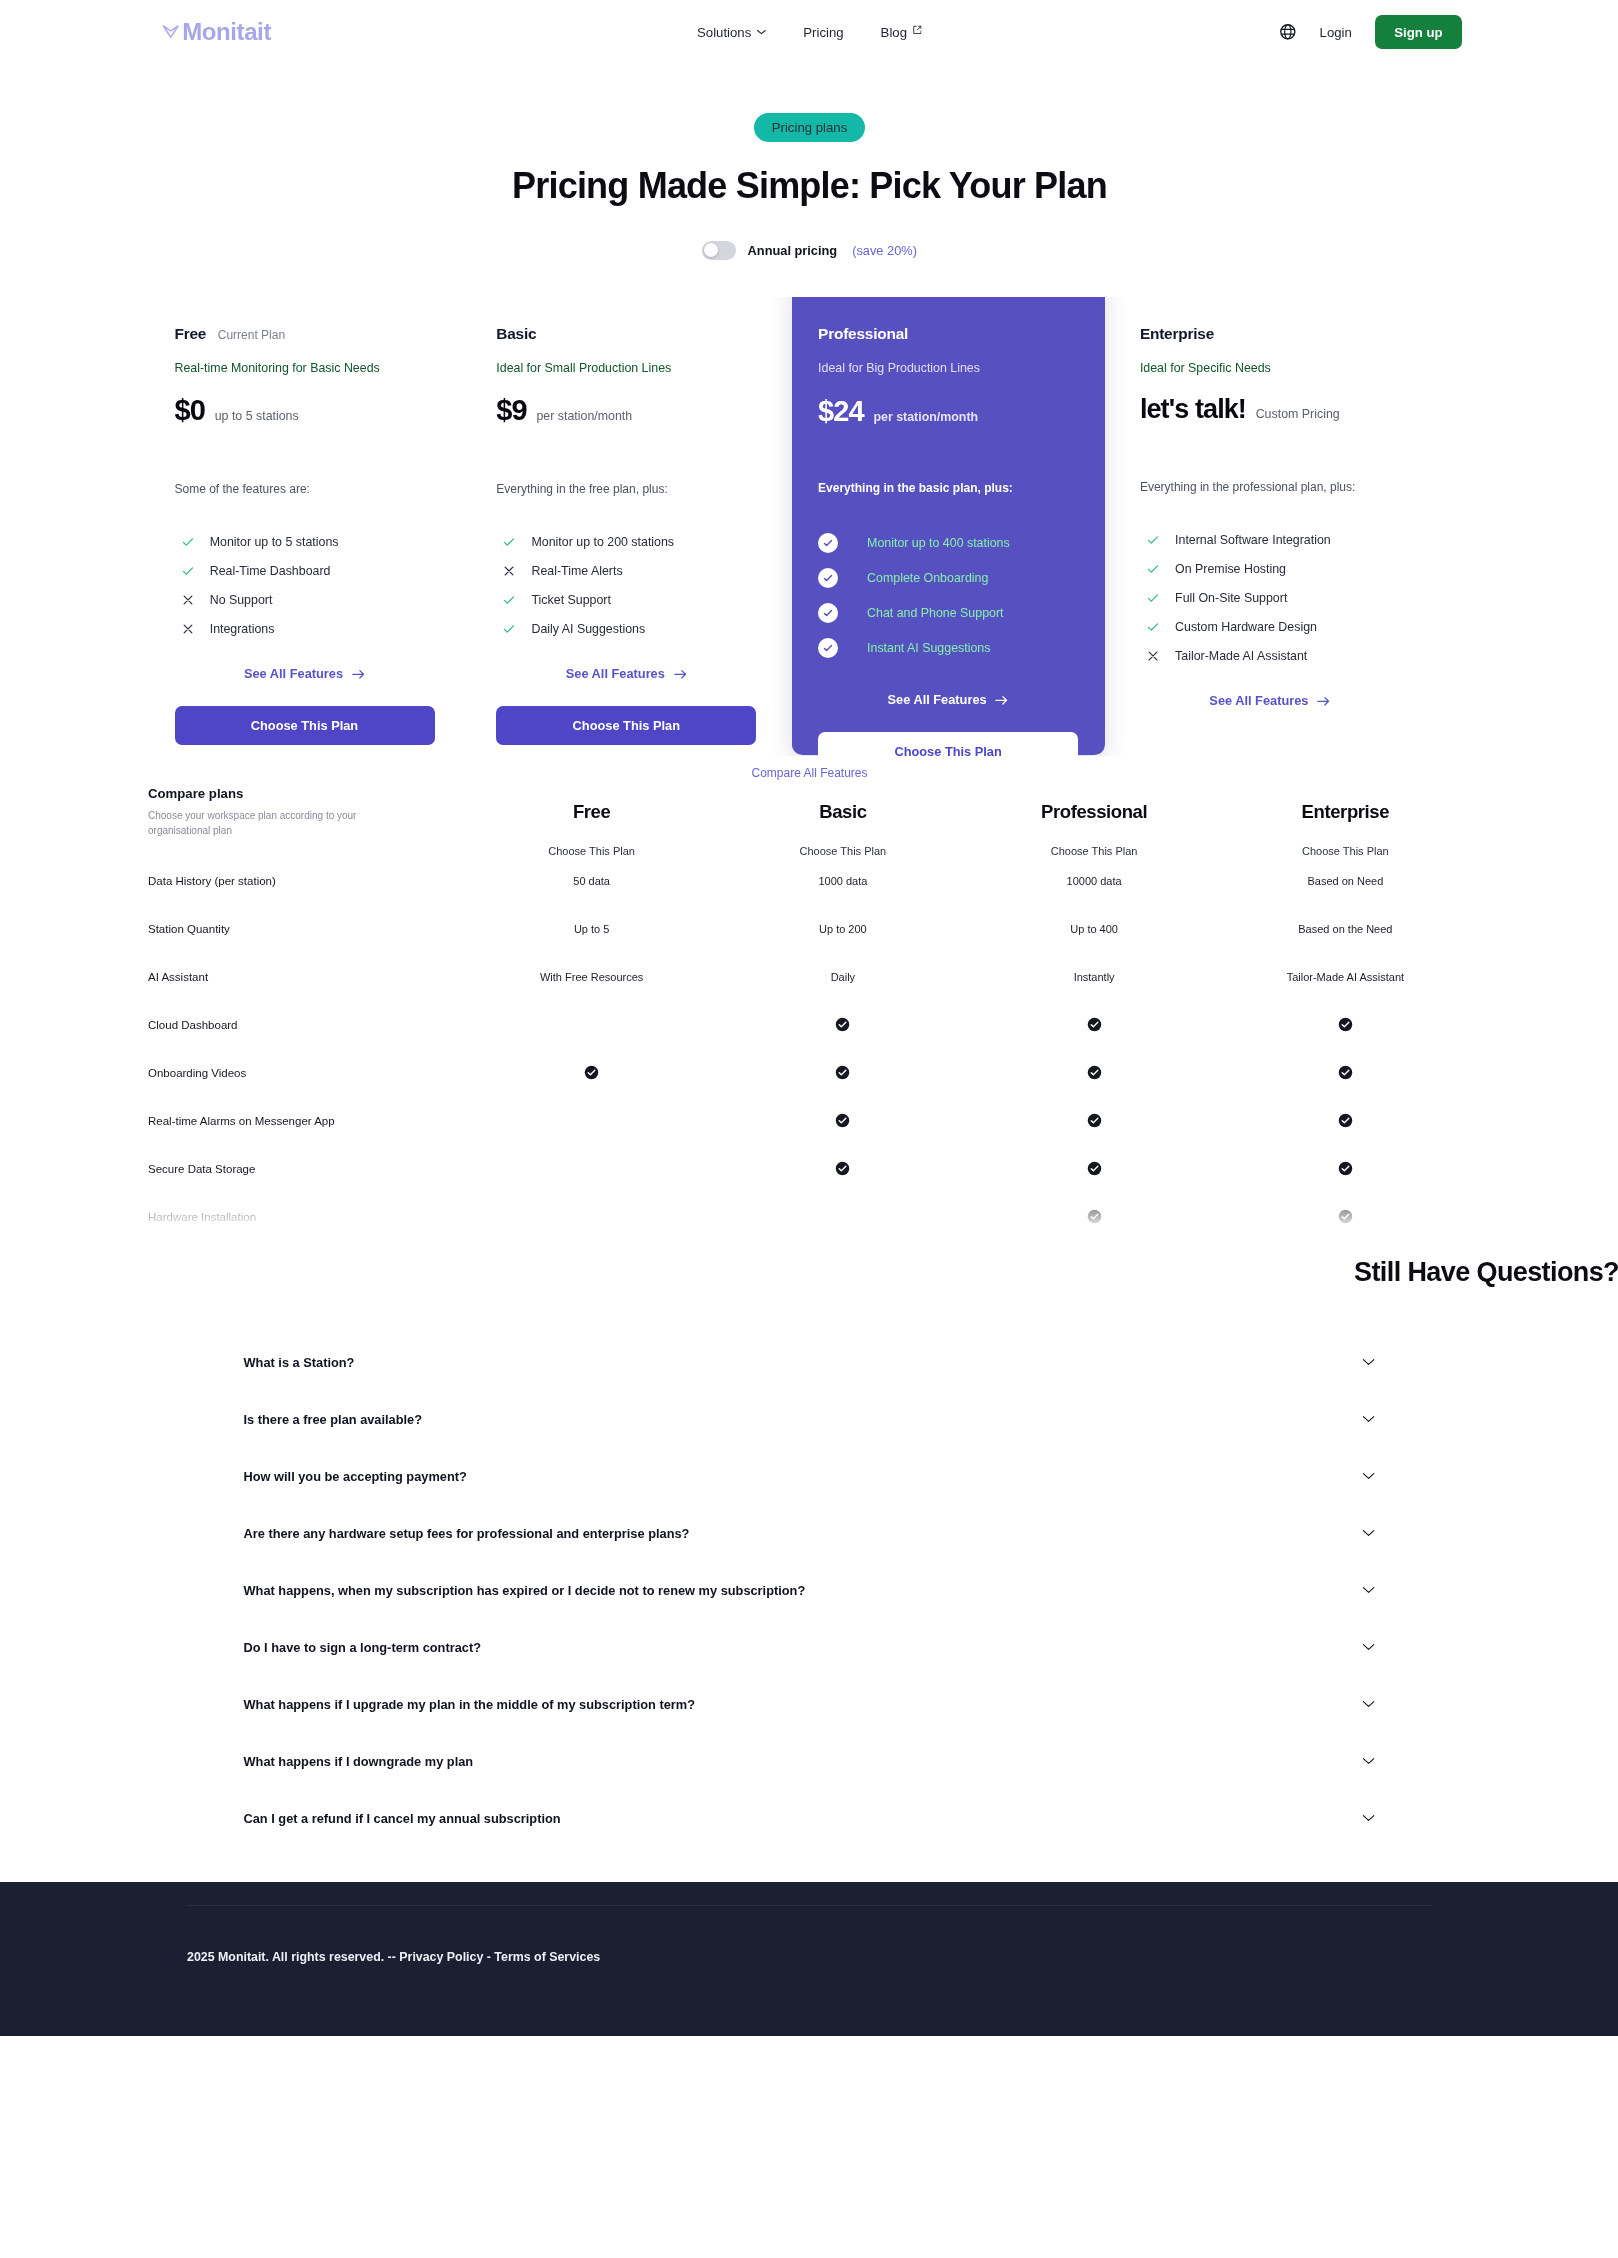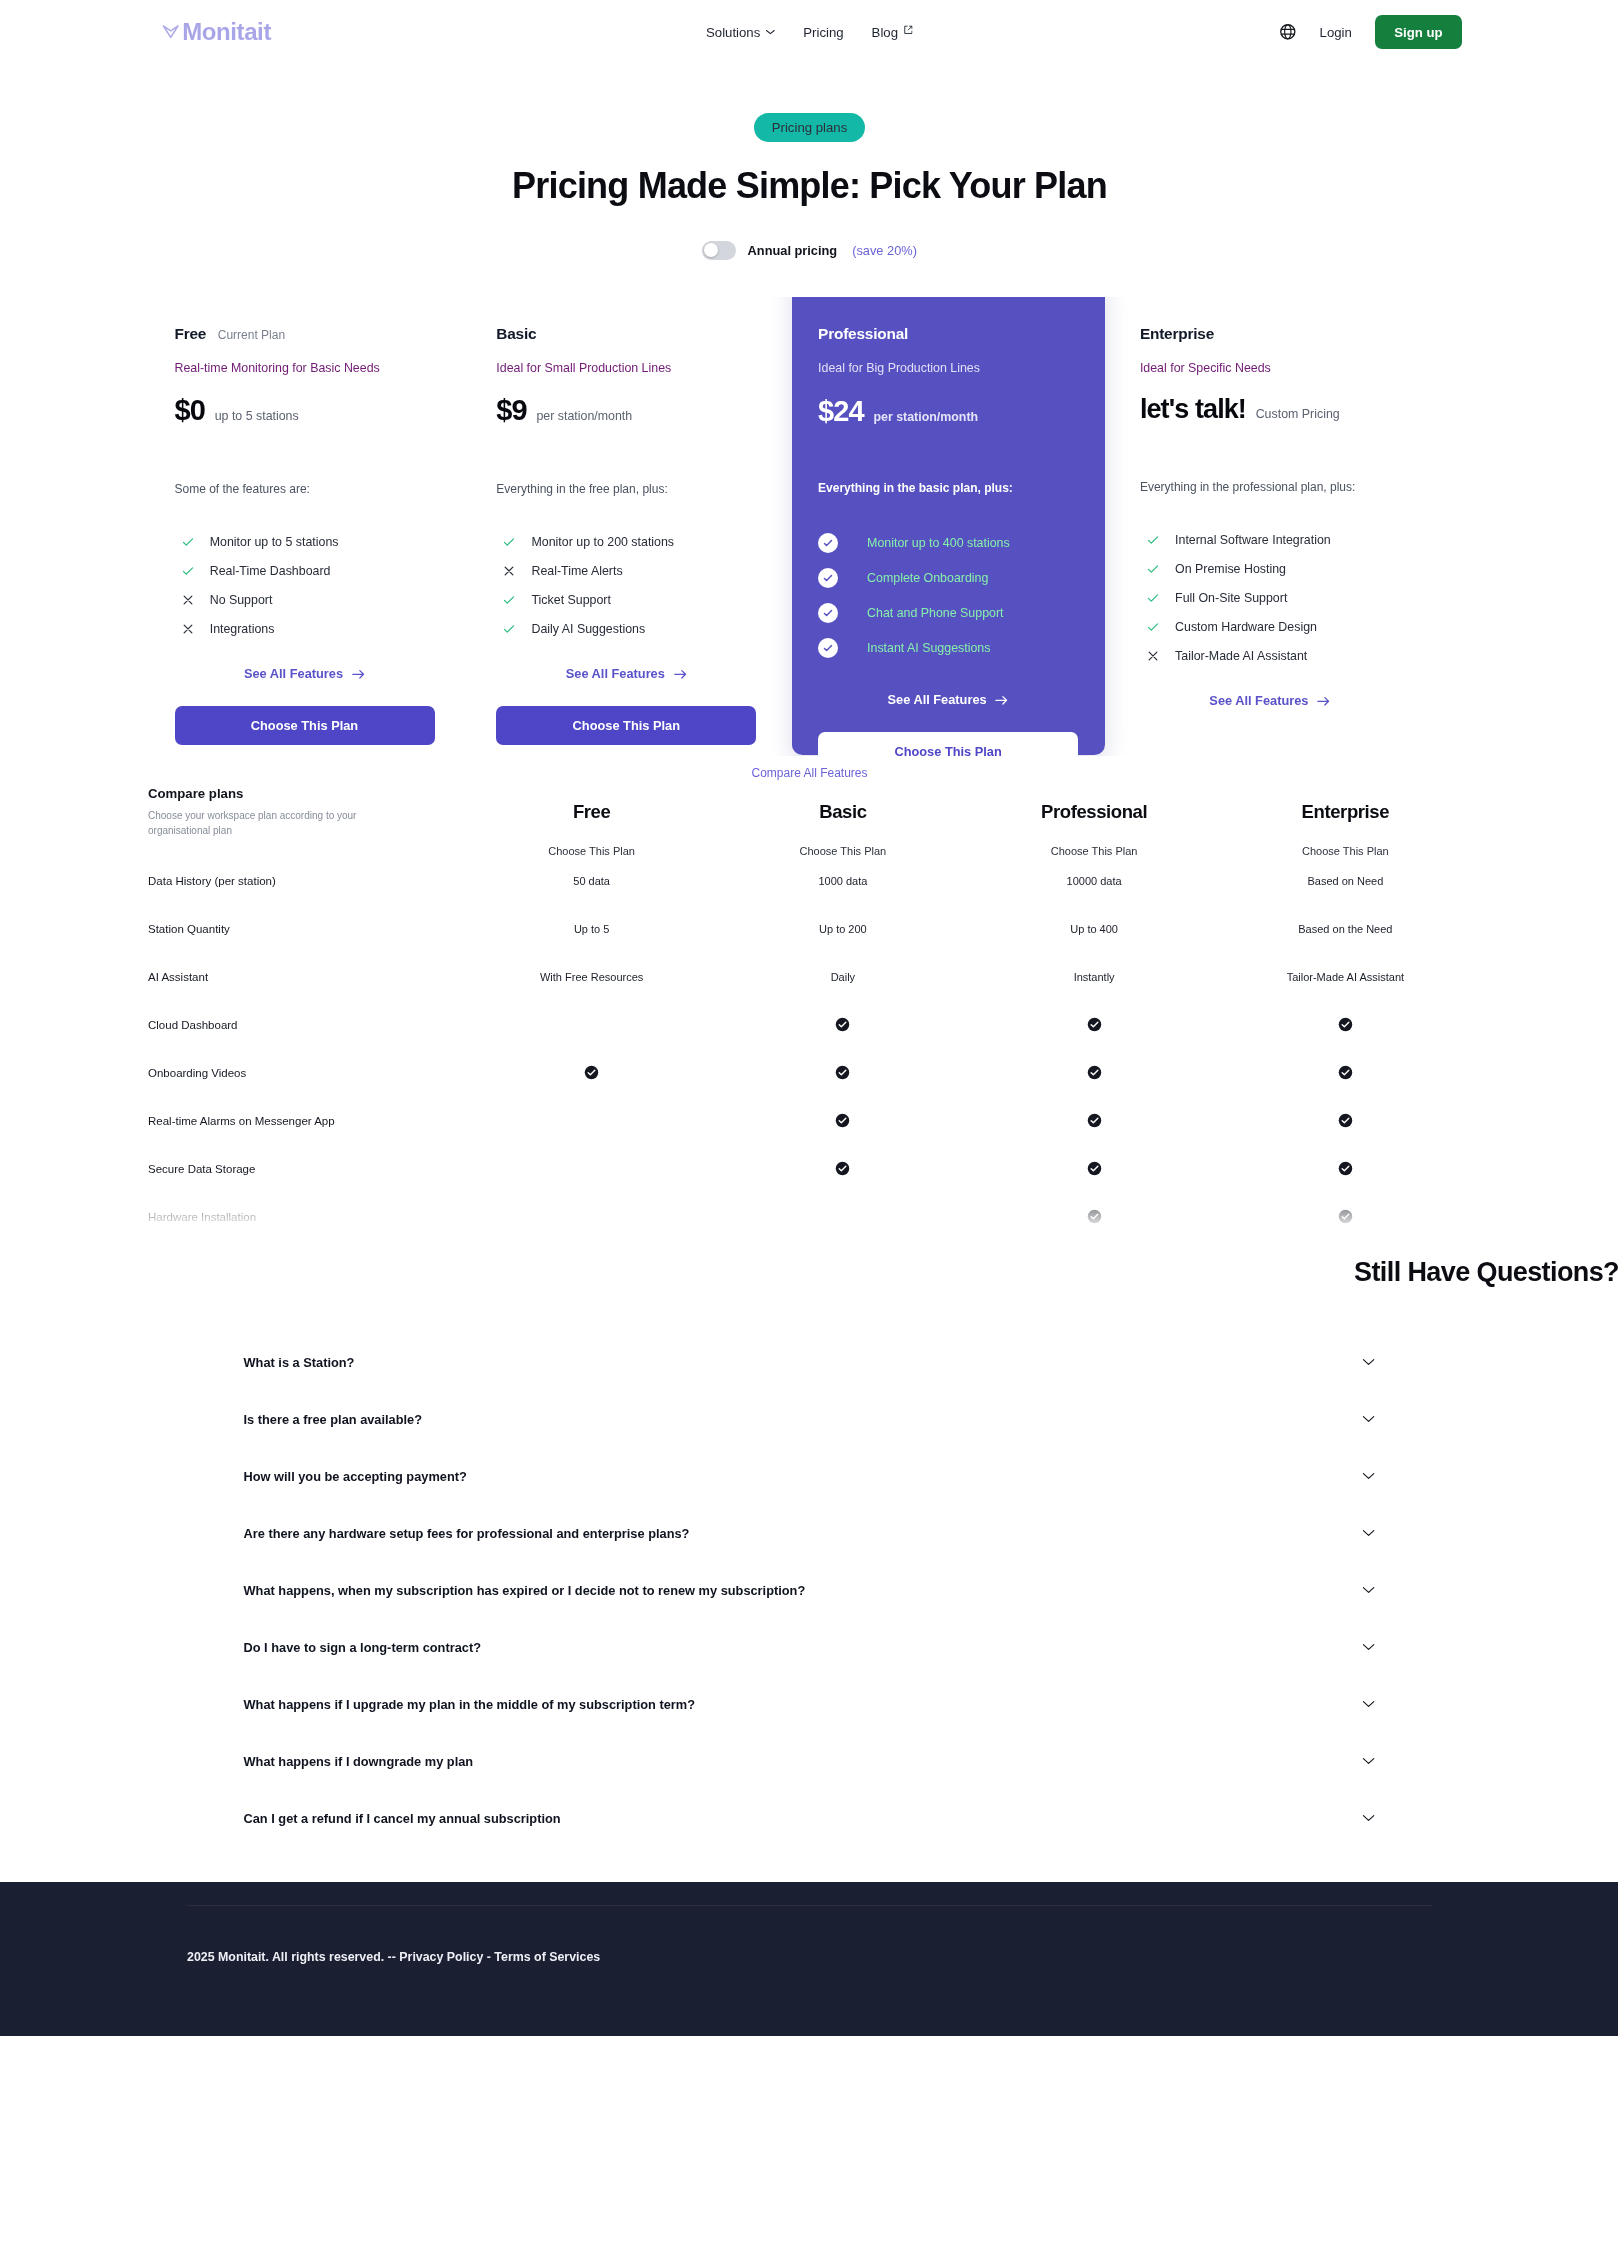--- a/index.html
+++ b/index.html
@@ -21,21 +21,21 @@
     position: relative;
   }
   .logo {
     display: flex; align-items: center; gap: 1.8px;
     font-size: 24px; font-weight: 700; letter-spacing: -0.4px;
     color: #a9a6e8;
   }
   .logo-mark { width: 19.4px; height: 19.4px; display:block; }
   .nav-center {
     position: absolute; left: 50%; transform: translateX(-50%);
-    display: flex; align-items: center; gap: 28px;
+    display: flex; align-items: center; gap: 37px;
   }
   .nav-link {
     font-size: 13.2px; color: #1f2430; font-weight: 400;
     display: flex; align-items: center; gap: 5.3px; cursor: pointer;
   }
   .caret { width: 9.7px; height: 6.2px; display:block; }
   .ext { width: 9.7px; height: 9.7px; display:block; margin-bottom:3.5px;}
   .nav-right {
     margin-left: auto; display: flex; align-items: center; gap: 23px;
   }
@@ -91,21 +91,21 @@
   }
   .card:nth-child(1) { margin-left: 0px; }
   .card.pro {
     background: #5650c0; color: #fff;
     margin-top: -17.6px; padding-top: 46px; height: 476px;
     box-shadow: 0 5.3px 23px rgba(60,56,150,.18);
   }
   .card-head { display: flex; align-items: baseline; gap: 11.5px; }
   .card-name { font-size: 15.4px; font-weight: 700; letter-spacing: -0.2px; }
   .card-badge { font-size: 12px; color: #7b8190; }
-  .card-sub { font-size: 12.4px; color: #701a75; margin-top: 18.5px; }
+  .card-sub { font-size: 12.4px; color: #14532d; margin-top: 18.5px; }
   .card.pro .card-sub { color: #e2e0f7; }
   .price-row { display: flex; align-items: baseline; gap: 9.7px; margin-top: 19.4px; }
   .price { font-size: 29px; font-weight: 700; letter-spacing: -0.9px; color: #07090f; }
   .card.pro .price { color: #fff; }
   .price-note { font-size: 12.4px; color: #5b616e; }
   .card.pro .price-note { color: #e6e4fa; font-weight: 600; }
   .price.talk { font-size: 27px; }
   .feat-title { font-size: 12px; color: #4b5260; margin-top: 55px; }
   .card.pro .feat-title { color: #ffffff; font-weight: 600; margin-top: 53px; }
   .feat-list { margin-top: 31px; }

